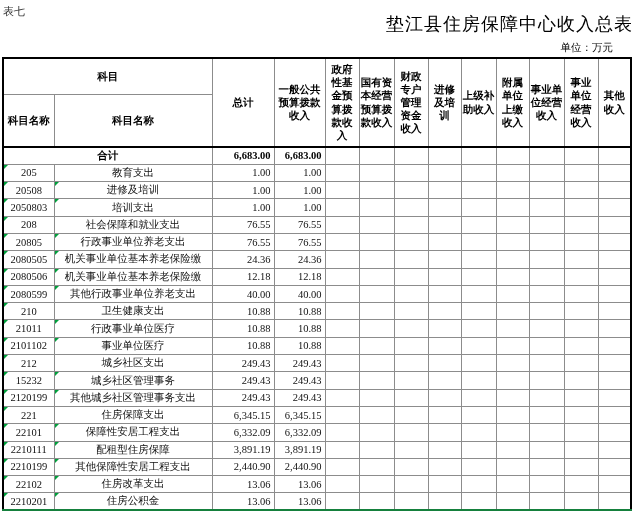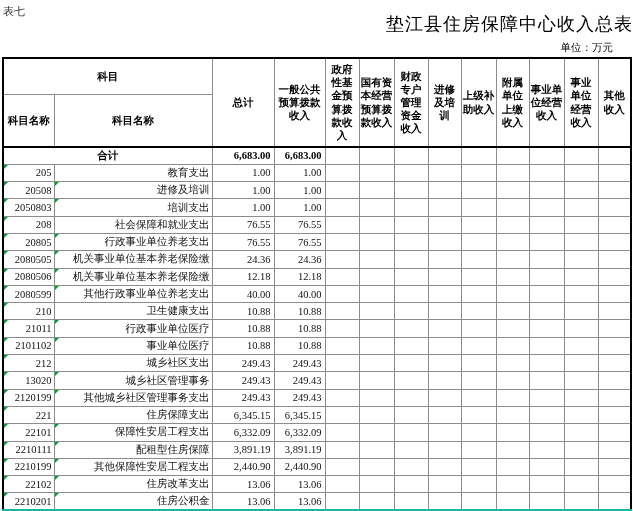--- a/index.html
+++ b/index.html
@@ -37,30 +37,30 @@
   .report thead th {
     font-weight:bold; text-align:center; vertical-align:middle;
     white-space:normal; line-height:1.25; padding:1px;
     color:#000;
   }
   tr.h1 { height:36px; }
   tr.h2 { height:53px; }
   tbody tr { height:17.3px; }
   .report td { white-space:nowrap; vertical-align:middle; }
   td.num { text-align:right; padding-right:3px; font-size:10.5px; }
-  td.code { text-align:right; }
-  td.name { text-align:right; }
+  td.code { text-align:center; }
+  td.name { text-align:center; }
   .lv1 { padding-left:2px; }
   .lv2 { padding-left:7px; }
   .lv3 { padding-left:12px; }
   tr.total-row td {
     font-weight:bold; border-top:2px solid #000; color:#000;
   }
   tr.total-row td.label { text-align:center; }
-  tbody { border-bottom:2px solid #14b8a6;font-family:Liberation Serif, serif; }
+  tbody { border-bottom:2px solid #15803d;font-family:Liberation Serif, serif; }
   
   td.gm { position:relative; }
   td.gm::before {
     content:""; position:absolute; left:0; top:0;
     width:0; height:0;
     border-top:4px solid #00a03c;
     border-right:4px solid transparent;
   }
 </style>
 </head>
@@ -295,21 +295,21 @@
     <td class="empty"></td>
     <td class="empty"></td>
     <td class="empty"></td>
     <td class="empty"></td>
     <td class="empty"></td>
     <td class="empty"></td>
     <td class="empty"></td>
     <td class="empty"></td>
   </tr>
       <tr>
-    <td class="code gm lv2">13020</td>
+    <td class="code gm lv2">15232</td>
     <td class="name lv2 gm">城乡社区管理事务</td>
     <td class="num">249.43</td>
     <td class="num">249.43</td>
     <td class="empty"></td>
     <td class="empty"></td>
     <td class="empty"></td>
     <td class="empty"></td>
     <td class="empty"></td>
     <td class="empty"></td>
     <td class="empty"></td>

